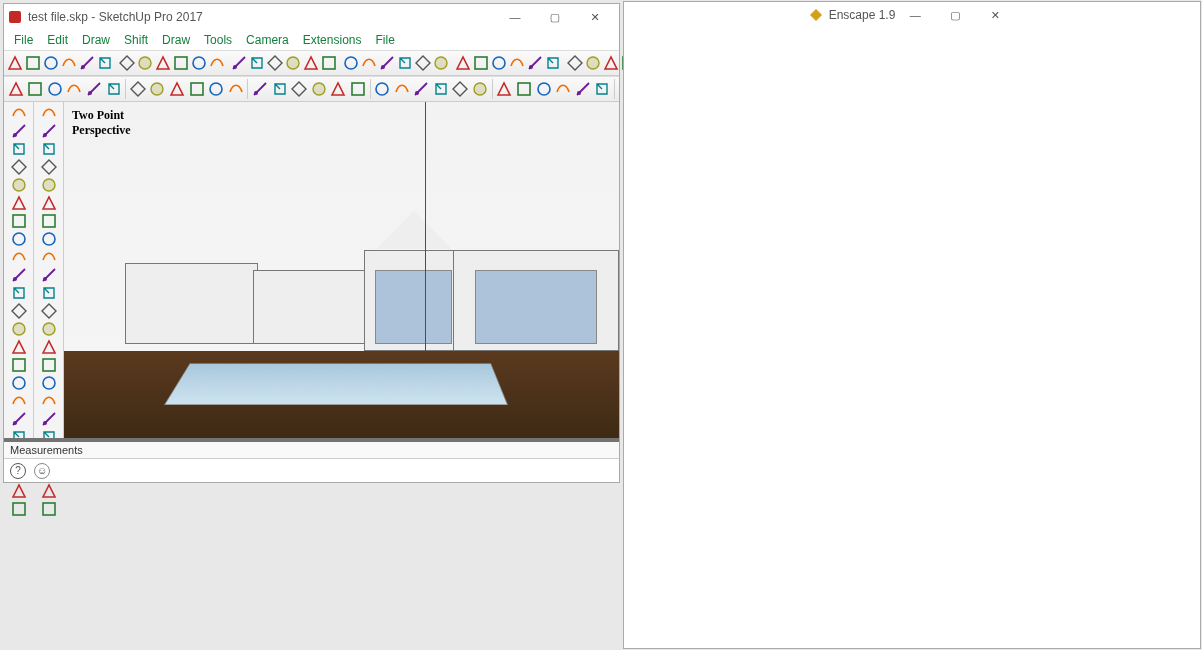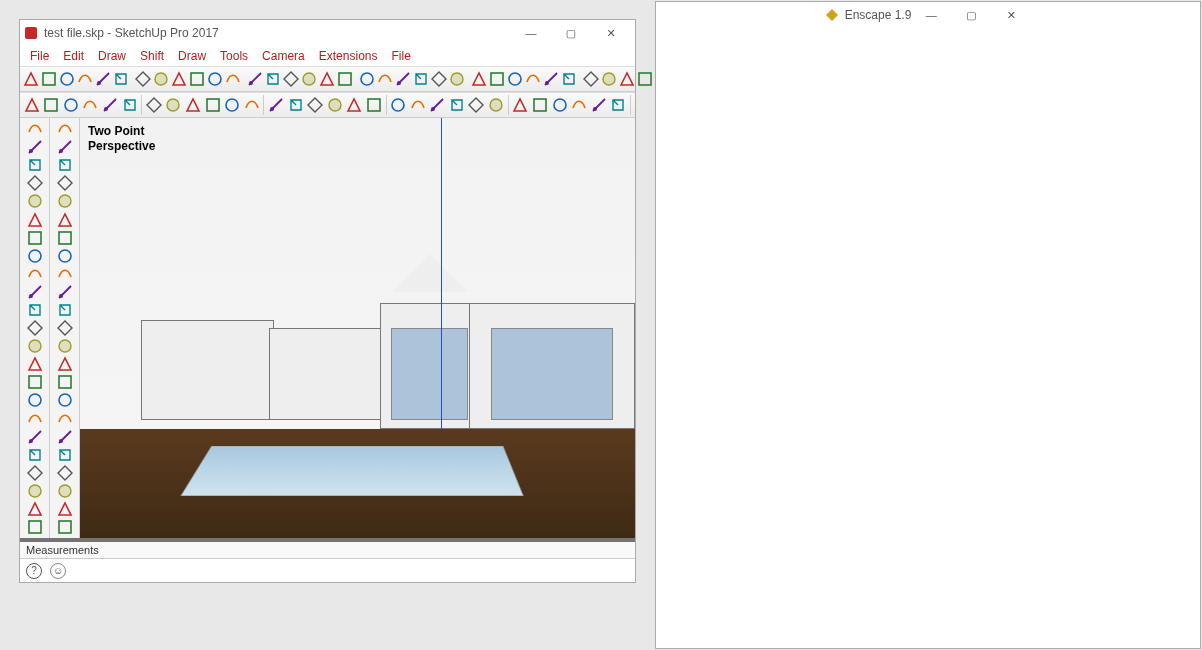--- a/index.html
+++ b/index.html
@@ -14,21 +14,21 @@
 }
 
 
 .window {
   background: #fff;
   border: 1px solid #aaa;
   display: flex;
   flex-direction: column;
   position: relative;
 }
-.win-left { width: 617px; height: 564px; margin: 19px; }
+.win-left { width: 617px; height: 480px; margin: 3px; }
 .win-right { width: 580px; height: 648px; margin: 1px 1px 1px 0; align-items: center; }
 
 .titlebar {
   height: 26px;
   background: #fff;
   display: flex;
   align-items: center;
   padding: 0 4px;
   font-size: 12px;
   color: #555;
@@ -37,21 +37,21 @@
 .titlebar-spacer { flex: 1; }
 .win-btn { width: 40px; height: 26px; display:flex; align-items:center; justify-content:center; color:#555; font-size:11px; font-family:"Segoe UI Symbol",sans-serif;}
 
 .menubar {
   height: 20px;
   display: flex;
   align-items: center;
   padding: 0 4px;
   gap: 2px;
   font-size: 12px;
-  color: #b91c1c;
+  color: #15803d;
 }
 .menubar span { padding: 2px 6px; }
 
 .toolbar-row {
   height: 26px;
   background: linear-gradient(#fafafa,#ececec);
   border-top: 1px solid #ddd;
   border-bottom: 1px solid #ccc;
   display: flex;
   align-items: center;
@@ -63,20 +63,21 @@
   display:flex; align-items:center; justify-content:center;
   border-radius:2px;
   margin: 0 0px;
 }
 .sep { width:1px; height:20px; background:#ccc; margin:0 2px; }
 
 .workspace {
   flex: 1;
   display: flex;
   min-height: 0;
+  font-family: Liberation Serif, serif;
 }
 .tool-col {
   width: 30px;
   background: #f4f4f4;
   border-right: 1px solid #ccc;
   display: flex;
   flex-direction: column;
   align-items: center;
   padding: 2px 0;
   gap: 0px;

